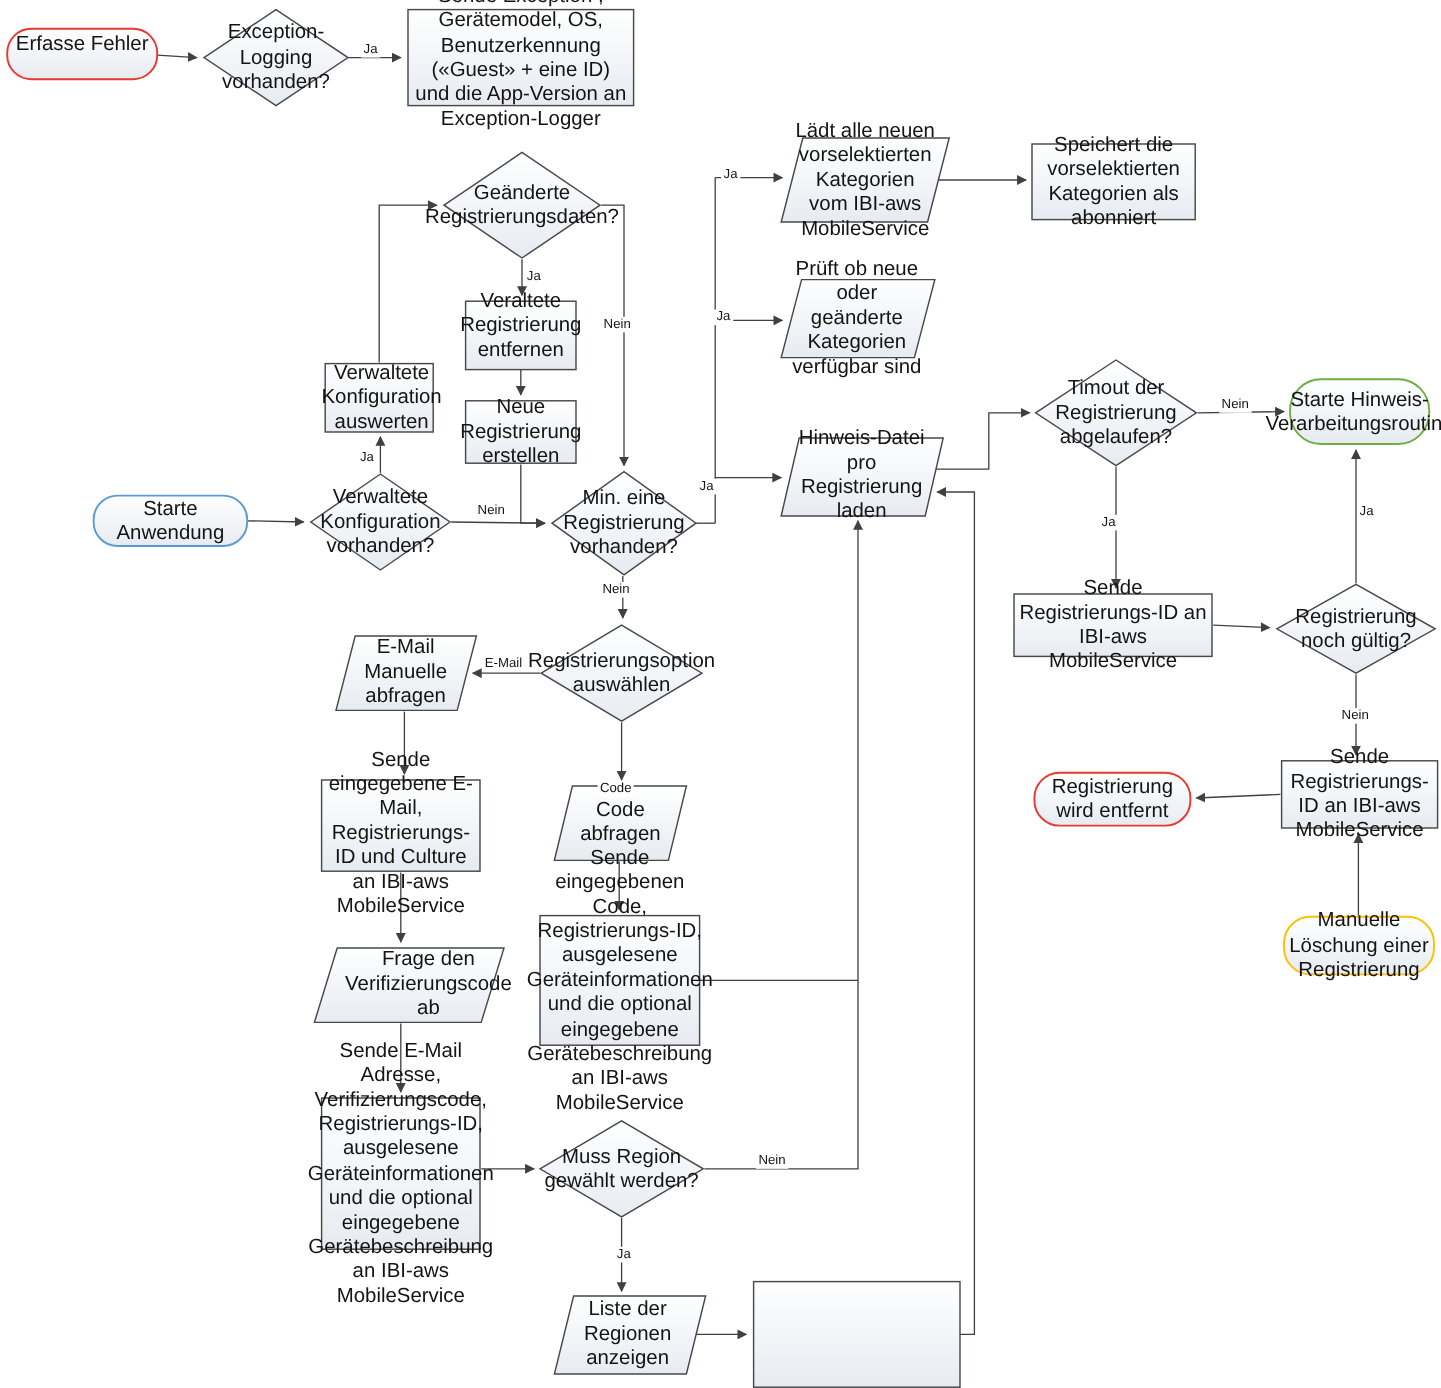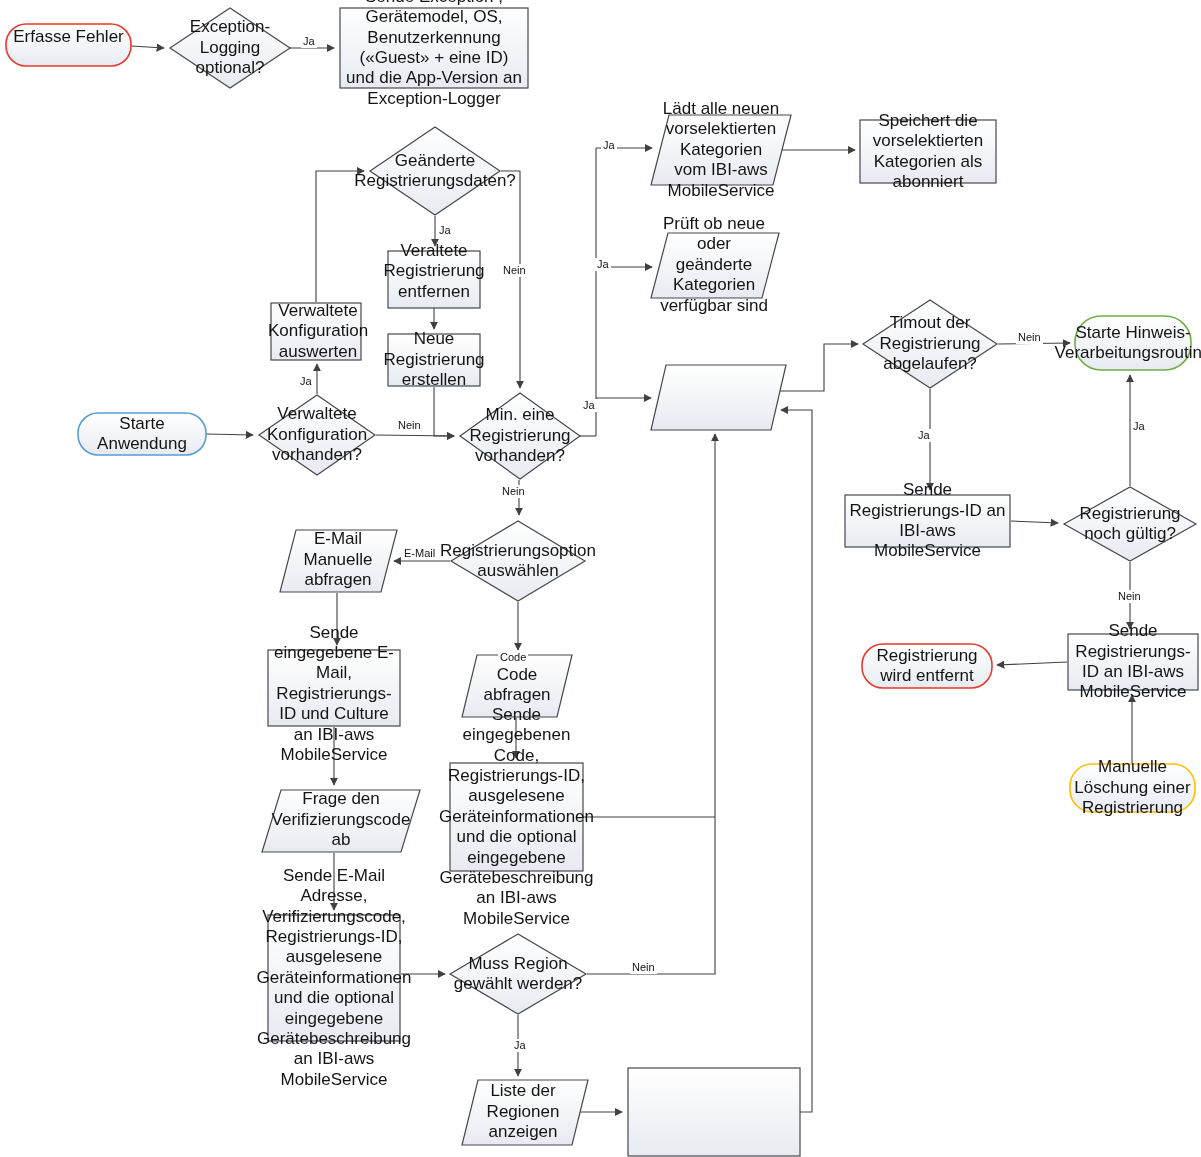--- a/index.html
+++ b/index.html
@@ -101,43 +101,44 @@
     <rect x="268" y="915" width="132" height="126" fill="url(#g)" stroke="#45494e" stroke-width="1.2"></rect>
     <polygon points="450,974 518,934 586,974 518,1014" fill="url(#g)" stroke="#45494e" stroke-width="1.2"></polygon>
     <polygon points="477,655 572,655 557,717 462,717" fill="url(#g)" stroke="#45494e" stroke-width="1.2"></polygon>
     <rect x="450" y="763" width="133" height="108" fill="url(#g)" stroke="#45494e" stroke-width="1.2"></rect>
     <polygon points="478,1080 588,1080 572,1145 462,1145" fill="url(#g)" stroke="#45494e" stroke-width="1.2"></polygon>
     <rect x="628" y="1068" width="172" height="88" fill="url(#g)" stroke="#45494e" stroke-width="1.2"></rect>
   </g>
 </svg>
 
 <div class="node-label" style="left:10px;top:26px;width:117px;height:22px;">Erfasse Fehler</div>
-<div class="node-label" style="left:178px;top:28px;width:104px;height:40px;">Exception-Logging optional?</div>
+<div class="node-label" style="left:178px;top:28px;width:104px;height:40px;">Exception-Logging vorhanden?</div>
 <div class="node-label" style="left:344px;top:10px;width:180px;height:76px;">Sende Exception , Gerätemodel, OS, Benutzerkennung («Guest» + eine ID) und die App-Version an Exception-Logger</div>
 <div class="node-label" style="left:662px;top:118px;width:118px;height:64px;">Lädt alle neuen vorselektierten Kategorien vom IBI-aws MobileService</div>
 <div class="node-label" style="left:864px;top:122px;width:128px;height:59px;">Speichert die vorselektierten Kategorien als abonniert</div>
 <div class="node-label" style="left:660px;top:236px;width:108px;height:58px;">Prüft ob neue oder geänderte Kategorien verfügbar sind</div>
 <div class="node-label" style="left:383px;top:146px;width:104px;height:50px;">Geänderte Registrierungsdaten?</div>
 <div class="node-label" style="left:390px;top:253px;width:88px;height:37px;">Veraltete Registrierung entfernen</div>
 <div class="node-label" style="left:390px;top:336px;width:88px;height:48px;">Neue Registrierung erstellen</div>
 <div class="node-label" style="left:273px;top:305px;width:90px;height:53px;">Verwaltete Konfiguration auswerten</div>
 <div class="node-label" style="left:82px;top:415px;width:120px;height:38px;">Starte Anwendung</div>
 <div class="node-label" style="left:263px;top:412px;width:108px;height:46px;">Verwaltete Konfiguration vorhanden?</div>
 <div class="node-label" style="left:464px;top:409px;width:112px;height:54px;">Min. eine Registrierung vorhanden?</div>
+<div class="node-label" style="left:658px;top:368px;width:120px;height:56px;">Hinweis-Datei pro Registrierung laden</div>
 <div class="node-label" style="left:870px;top:317px;width:120px;height:54px;">Timout der Registrierung abgelaufen?</div>
 <div class="node-label" style="left:1079px;top:318px;width:108px;height:50px;">Starte Hinweis-Verarbeitungsroutine</div>
 <div class="node-label" style="left:849px;top:497px;width:157px;height:48px;">Sende Registrierungs-ID an IBI-aws MobileService</div>
 <div class="node-label" style="left:1070px;top:501px;width:120px;height:46px;">Registrierung noch gültig?</div>
 <div class="node-label" style="left:1072px;top:636px;width:122px;height:52px;">Sende Registrierungs-ID an IBI-aws MobileService</div>
 <div class="node-label" style="left:866px;top:646px;width:122px;height:40px;">Registrierung wird entfernt</div>
 <div class="node-label" style="left:1074px;top:766px;width:117px;height:44px;">Manuelle Löschung einer Registrierung</div>
 <div class="node-label" style="left:454px;top:538px;width:128px;height:46px;">Registrierungsoption auswählen</div>
 <div class="node-label" style="left:288px;top:532px;width:100px;height:56px;">E-Mail Manuelle abfragen</div>
 <div class="node-label" style="left:271px;top:652px;width:126px;height:84px;">Sende eingegebene E-Mail, Registrierungs-ID und Culture an IBI-aws MobileService</div>
-<div class="node-label" style="left:276px;top:792px;width:130px;height:56px;">Frage den Verifizierungscode ab</div>
+<div class="node-label" style="left:292px;top:792px;width:130px;height:56px;">Frage den Verifizierungscode ab</div>
 <div class="node-label" style="left:271px;top:917px;width:126px;height:122px;">Sende E-Mail Adresse, Verifizierungscode, Registrierungs-ID, ausgelesene Geräteinformationen und die optional eingegebene Gerätebeschreibung  an IBI-aws MobileService</div>
 <div class="node-label" style="left:452px;top:951px;width:132px;height:46px;">Muss Region gewählt werden?</div>
 <div class="node-label" style="left:468px;top:657px;width:98px;height:56px;">Code abfragen</div>
 <div class="node-label" style="left:453px;top:765px;width:127px;height:104px;">Sende eingegebenen Code, Registrierungs-ID, ausgelesene Geräteinformationen und die optional eingegebene Gerätebeschreibung  an IBI-aws MobileService</div>
 <div class="node-label" style="left:470px;top:1082px;width:106px;height:60px;">Liste der Regionen anzeigen</div>
 
 <div class="edge-label" style="left:301px;top:35px;">Ja</div>
 <div class="edge-label" style="left:298px;top:375px;">Ja</div>
 <div class="edge-label" style="left:396px;top:419px;">Nein</div>
 <div class="edge-label" style="left:437px;top:224px;">Ja</div>

